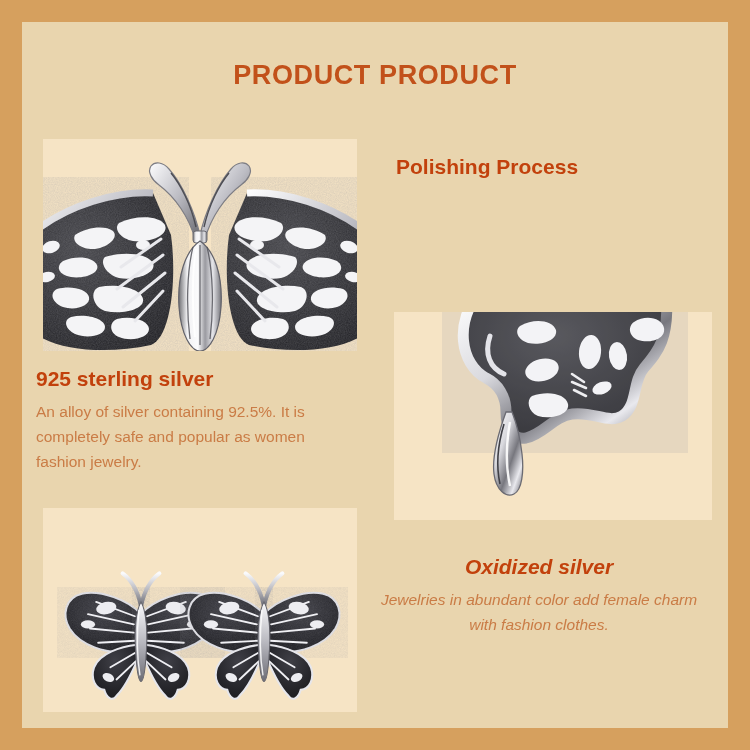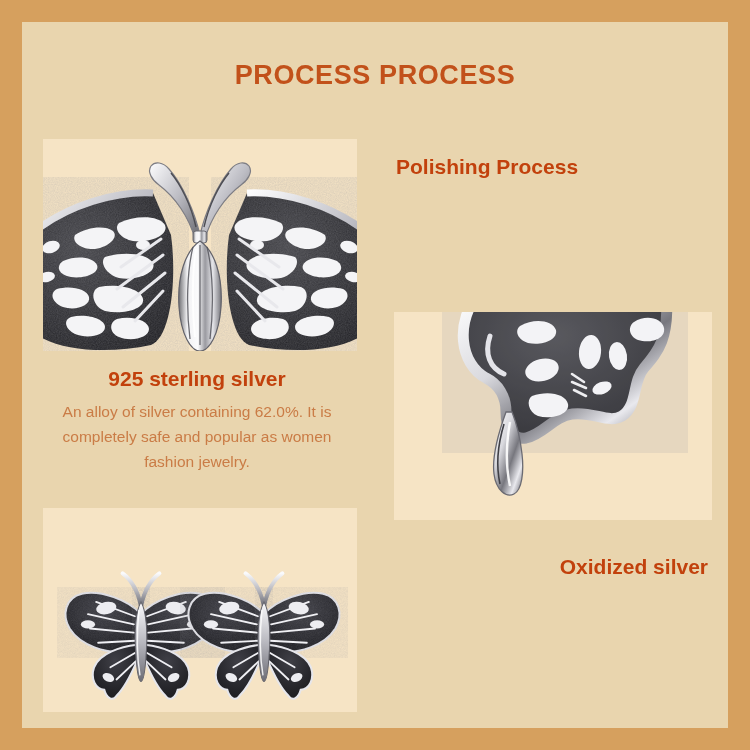--- a/index.html
+++ b/index.html
@@ -43,29 +43,29 @@
     color:#c2410c;
     line-height:1.1;
   }
   .block p{
     margin:0;
     font-size:15.5px;
     line-height:1.62;
     color:#ca7c46;
   }
   #block-polishing{ left:374px; top:133px;  width:318px; text-align:left; }
-  #block-sterling { left:14px;  top:345px;  width:322px; text-align:center; }
-  #block-oxidized { left:368px; top:533px;  width:318px; text-align:right; }
+  #block-sterling { left:14px;  top:345px;  width:322px; text-align:left; }
+  #block-oxidized { left:358px; top:533px;  width:318px; text-align:center;font-style:italic; }
 </style>
 </head>
 <body>
 
 <div class="frame">
 
-  <div class="title">PROCESS PROCESS</div>
+  <div class="title">PRODUCT PRODUCT</div>
 
   <div class="panel" id="panel-silver">
     <svg viewBox="0 0 314 212" preserveAspectRatio="xMidYMid slice">
       <defs>
         <linearGradient id="sv1" x1="0" y1="0" x2="1" y2="0">
           <stop offset="0" stop-color="#6e6e72"></stop>
             <stop offset=".2" stop-color="#f2f2f4"></stop>
           <stop offset=".45" stop-color="#fbfbfc"></stop>
             <stop offset=".62" stop-color="#9a9aa0"></stop>
           <stop offset=".8" stop-color="#e6e6ea"></stop>
@@ -291,20 +291,21 @@
         </g>
     </svg>
   </div>
 
   <div class="block" id="block-polishing">
     <h2>Polishing Process</h2>
   </div>
 
   <div class="block" id="block-sterling">
     <h2>925 sterling silver</h2>
-    <p>An alloy of silver containing 62.0%. It is completely safe and popular as women fashion jewelry.</p>
+    <p>An alloy of silver containing 92.5%. It is completely safe and popular as women fashion jewelry.</p>
   </div>
 
   <div class="block" id="block-oxidized">
     <h2>Oxidized silver</h2>
+    <p>Jewelries in abundant color add female charm with fashion clothes.</p>
   </div>
 
 </div>
 
 </body></html>

